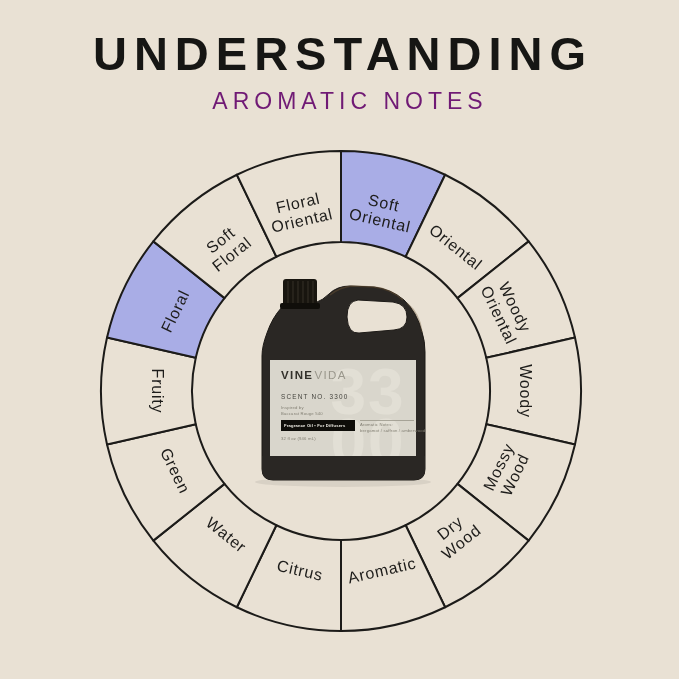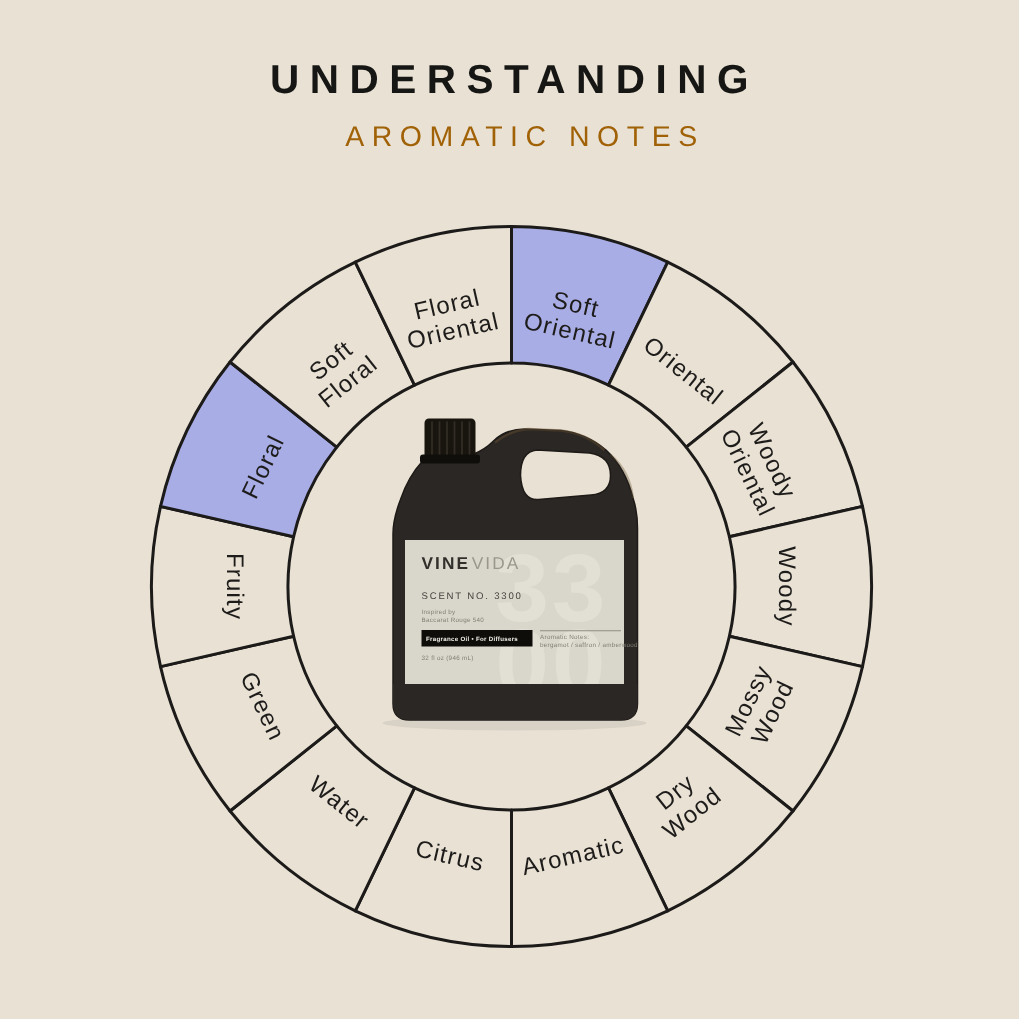--- a/index.html
+++ b/index.html
@@ -5,28 +5,28 @@
   html,body{margin:0;padding:0;}
   body{
     width:679px;height:679px;
     background:#e9e1d4;
     font-family:"Liberation Sans","DejaVu Sans",sans-serif;
     overflow:hidden;
   }
   .canvas{position:relative;width:679px;height:679px;background:#e9e1d4;}
   .header{position:absolute;top:26px;left:0;width:679px;text-align:center;}
   .header h1{
-    margin:12px;
-    font-size:27px;font-weight:700;letter-spacing:7px;
+    margin:0;
+    font-size:47px;font-weight:700;letter-spacing:7px;
     color:#161614;text-indent:7px;
   }
   .header h2{
     margin:7px 0 0 16px;
-    font-size:19px;font-weight:400;letter-spacing:5px;
-    color:#a16207;text-indent:5px;
+    font-size:23px;font-weight:400;letter-spacing:5px;
+    color:#701a75;text-indent:5px;
   }
   svg{position:absolute;top:0;left:0;}
   .seg-label{
     font-family:"Liberation Sans","DejaVu Sans",sans-serif;
     font-size:16px;letter-spacing:.8px;
   }
   .brand-bold{font-size:11.5px;font-weight:700;letter-spacing:1.4px;fill:#32302a;}
   .brand-light{font-size:11.5px;font-weight:400;letter-spacing:1.4px;fill:#9a978c;}
   .scent-no{font-size:6.4px;letter-spacing:1.2px;fill:#45443e;}
   .tiny{font-size:4.2px;letter-spacing:.2px;fill:#827f73;}

